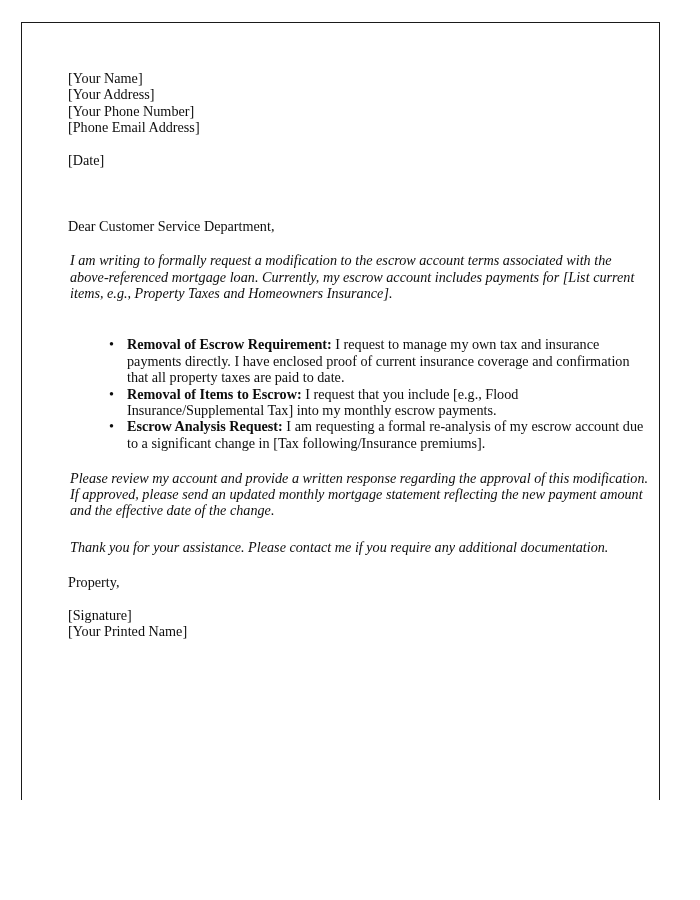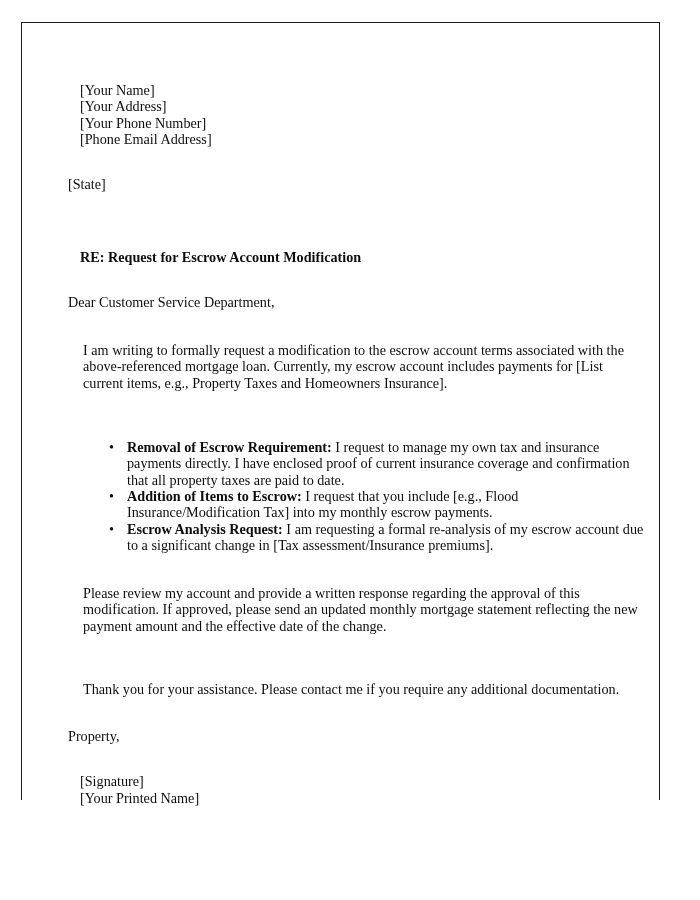--- a/index.html
+++ b/index.html
@@ -35,35 +35,36 @@
     position: absolute;
     left: 46px;
     top: 47px;
     width: 586px;
     font-size: 14.2px;
     line-height: 16.4px;
     text-align: left;
   }
 
   .block {
-    margin: 12px;
+    margin: 0;
     padding: 0;
   }
   .line {
     margin: 0;
     padding: 0;
     white-space: pre-wrap;
   }
   .gap {
     height: 16.4px;
   }
 
   .para {
-    margin: 15px;
+    margin: 2px;
     padding: 0;
+    font-style: italic;
   }
 
   strong, .b {
     font-weight: bold;
   }
 
   
   ul.bullets {
     margin: 0;
     padding: 0;
@@ -95,31 +96,30 @@
 
     <div class="block">
       <div class="line">[Your Name]</div>
       <div class="line">[Your Address]</div>
       <div class="line">[Your Phone Number]</div>
       <div class="line">[Phone Email Address]</div>
     </div>
 
     <div class="gap"></div>
 
-    <div class="line">[State]</div>
+    <div class="line">[Date]</div>
 
     <div class="gap"></div>
 
     <div class="block">
     </div>
 
     <div class="gap"></div>
 
     <div class="block">
-      <div class="line b">RE: Request for Escrow Account Modification</div>
     </div>
 
     <div class="gap"></div>
 
     <div class="line">Dear Customer Service Department,</div>
 
     <div class="gap"></div>
 
     <div class="para">I am writing to formally request a modification to the escrow account terms associated with the above-referenced mortgage loan. Currently, my escrow account includes payments for [List current items, e.g., Property Taxes and Homeowners Insurance].</div>
 
@@ -128,25 +128,25 @@
 
     <div class="gap"></div>
 
     <ul class="bullets">
       <li>
         <span class="dot">•</span>
         <span class="b">Removal of Escrow Requirement:</span><span> I request to manage my own tax and insurance payments directly. I have enclosed proof of current insurance coverage and confirmation that all property taxes are paid to date.</span>
       </li>
       <li>
         <span class="dot">•</span>
-        <span class="b">Addition of Items to Escrow:</span><span> I request that you include [e.g., Flood Insurance/Modification Tax] into my monthly escrow payments.</span>
+        <span class="b">Removal of Items to Escrow:</span><span> I request that you include [e.g., Flood Insurance/Supplemental Tax] into my monthly escrow payments.</span>
       </li>
       <li>
         <span class="dot">•</span>
-        <span class="b">Escrow Analysis Request:</span><span> I am requesting a formal re-analysis of my escrow account due to a significant change in [Tax assessment/Insurance premiums].</span>
+        <span class="b">Escrow Analysis Request:</span><span> I am requesting a formal re-analysis of my escrow account due to a significant change in [Tax following/Insurance premiums].</span>
       </li>
     </ul>
 
     <div class="gap"></div>
 
     <div class="para">Please review my account and provide a written response regarding the approval of this modification. If approved, please send an updated monthly mortgage statement reflecting the new payment amount and the effective date of the change.</div>
 
     <div class="gap"></div>
 
     <div class="para">Thank you for your assistance. Please contact me if you require any additional documentation.</div>

